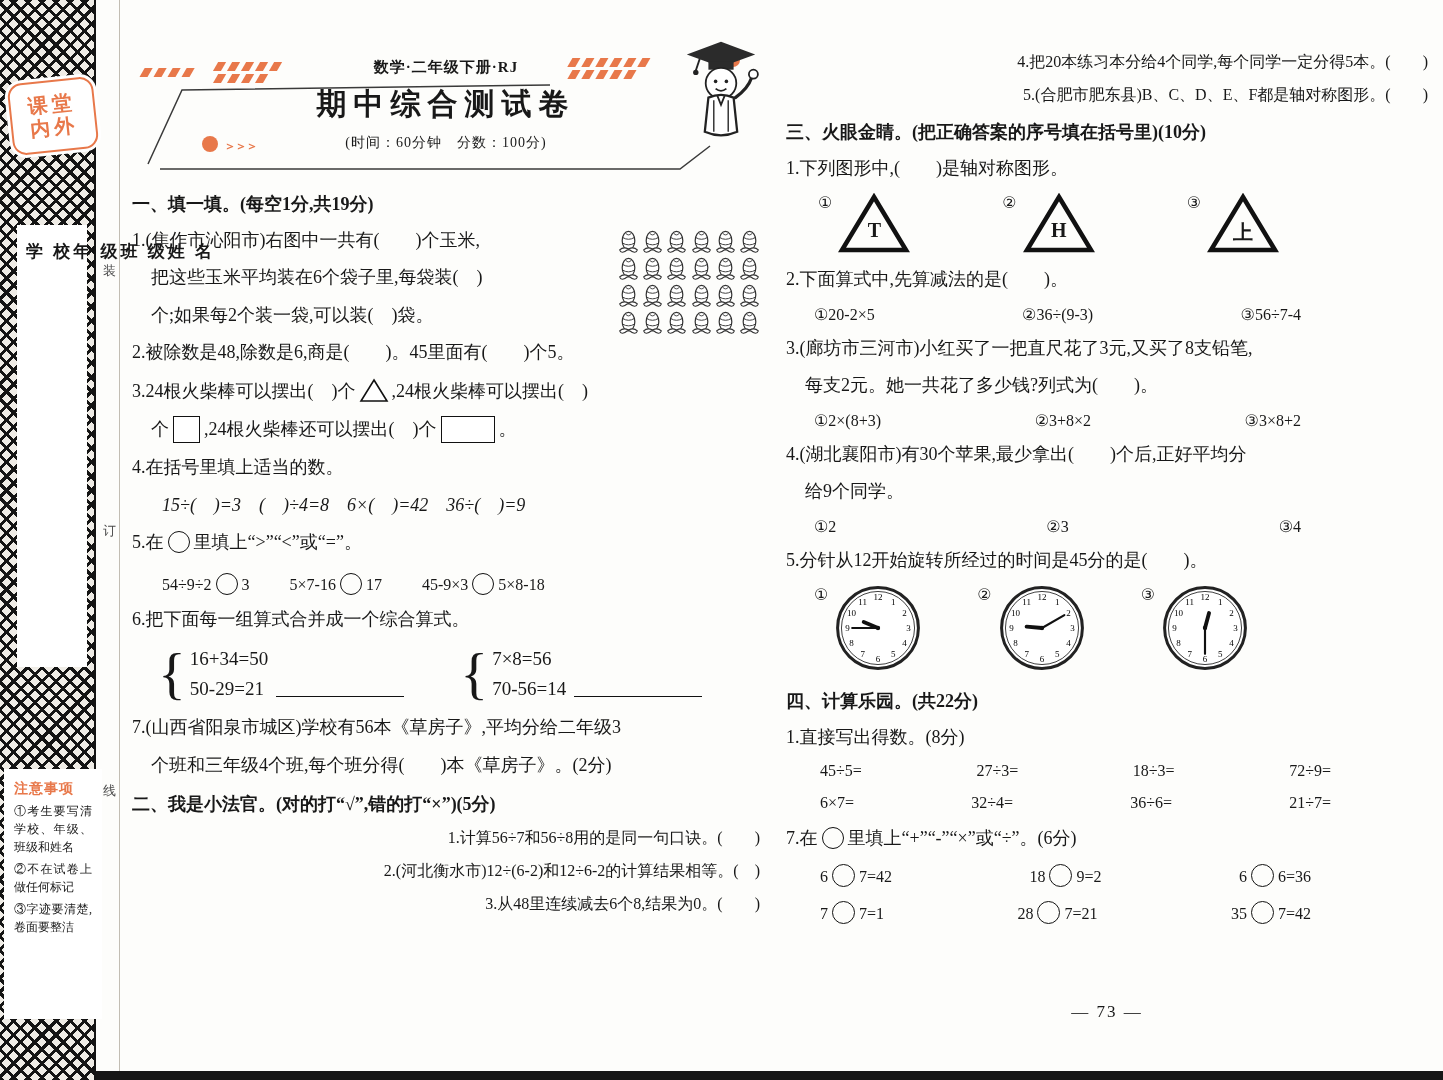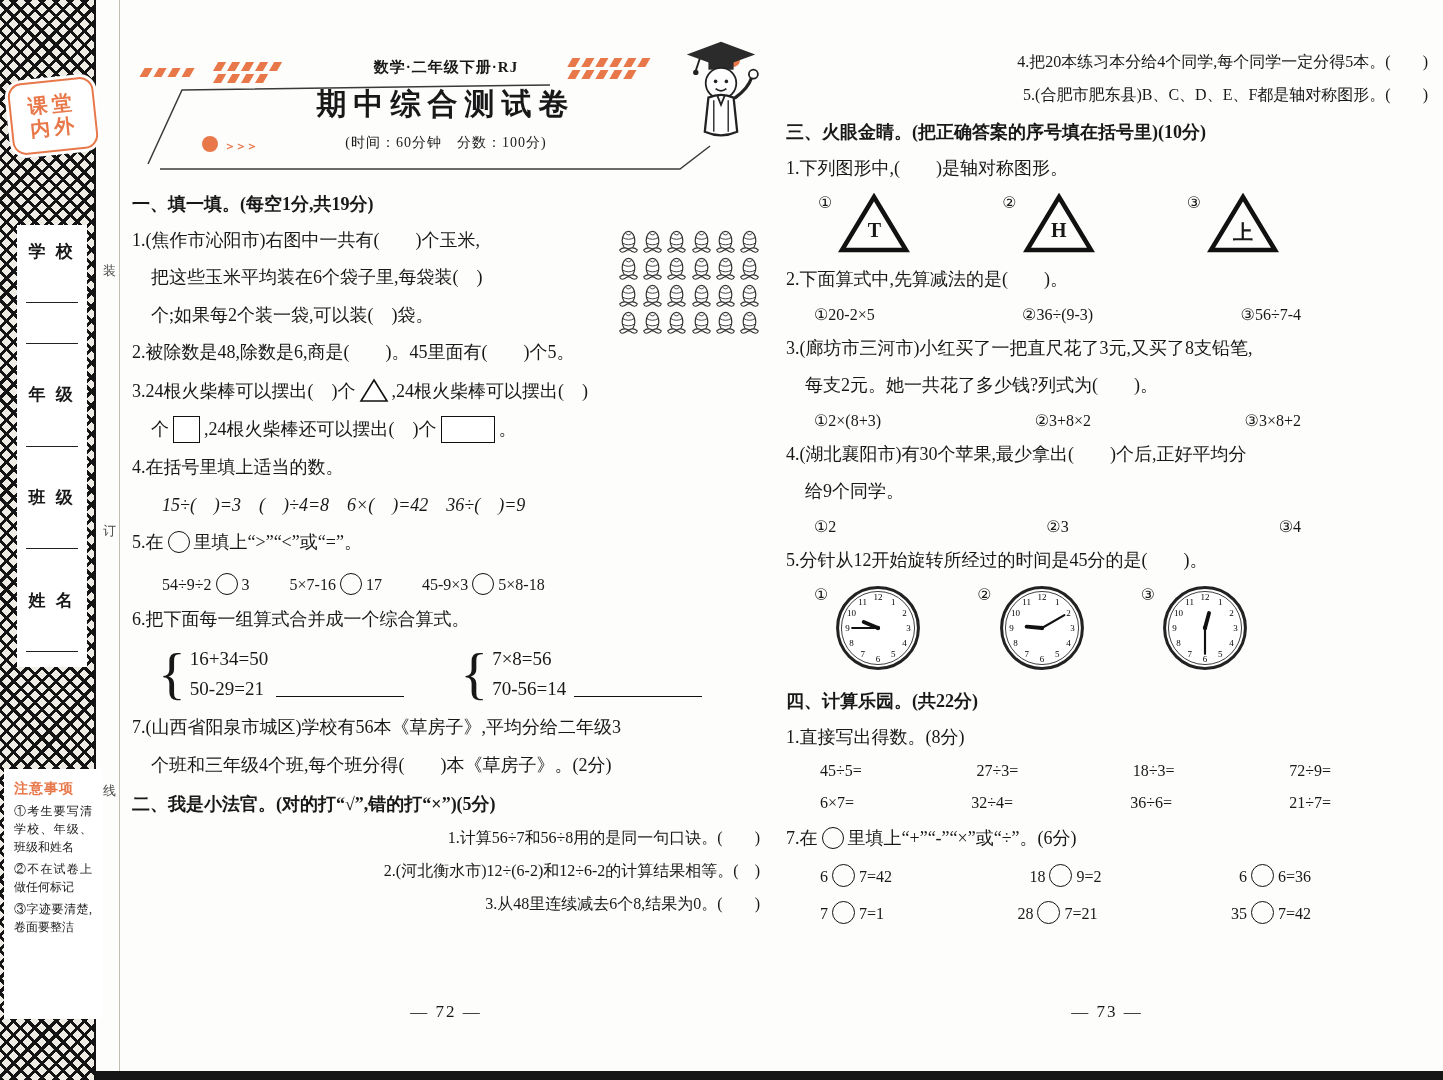--- a/index.html
+++ b/index.html
@@ -23,21 +23,21 @@
     position:absolute; left:10px; top:80px; width:86px; height:72px;
     background:#fff; border:2.5px solid #e8784a; border-radius:14px;
     transform:rotate(-6deg);
     display:flex; flex-direction:column; align-items:center; justify-content:center;
     box-shadow:0 0 0 3px #fff;
   }
   .stamp span { color:#e8784a; font-weight:bold; font-size:20px; letter-spacing:4px; line-height:1.15; }
   .fields-box {
     position:absolute; left:20px; top:228px; width:64px; height:436px;
     background:#fff; padding:12px 6px;
-    display:flex; flex-direction:column; justify-content:space-between;
+    display:flex; justify-content:space-between;
     box-shadow:0 0 0 3px #fff;
   }
   .flabel { text-align:center; font-size:17px; font-weight:bold; letter-spacing:3px; white-space:nowrap; }
   .fline  { border-bottom:1.3px solid #222; width:100%; height:0; }
   .notes-box {
     position:absolute; left:7px; top:772px; width:92px; height:244px;
     background:#fff; padding:8px 7px 6px; box-shadow:0 0 0 3px #fff;
   }
   .notes-title { color:#e8784a; font-weight:bold; font-size:14px; letter-spacing:1px; }
   .note { font-size:12px; line-height:1.5; margin-top:4px; text-align:justify; }
@@ -447,21 +447,20 @@
     <div class="judge">
       <span>2.(河北衡水市)12÷(6-2)和12÷6-2的计算结果相等。</span>
       <span>(　)</span>
     </div>
     <div class="judge">
       <span>3.从48里连续减去6个8,结果为0。</span>
       <span>(　　)</span>
     </div>
   </div>
 
-  <div class="pagenum left">— 72 —</div>
 
   <div class="col-right">
 
     <div class="judge">
       <span>4.把20本练习本分给4个同学,每个同学一定分得5本。</span>
       <span>(　　)</span>
     </div>
     <div class="judge">
       <span>5.(合肥市肥东县)B、C、D、E、F都是轴对称图形。</span>
       <span>(　　)</span>

